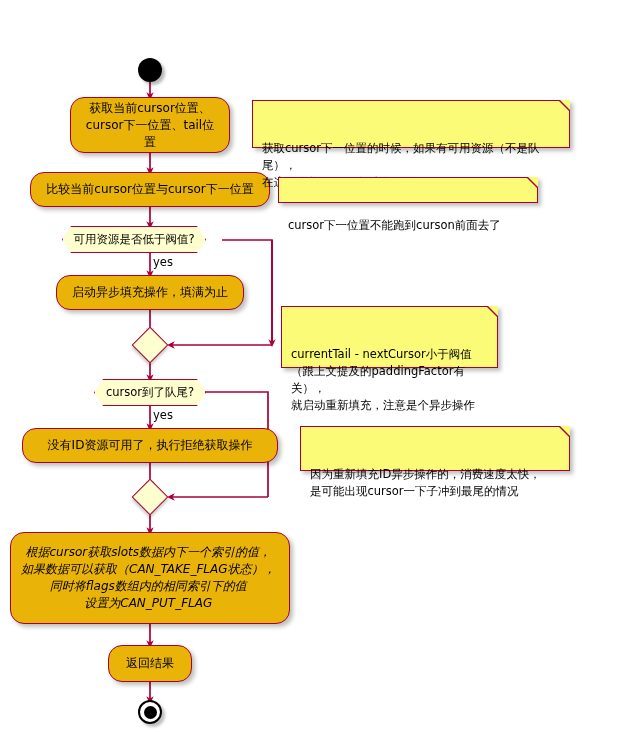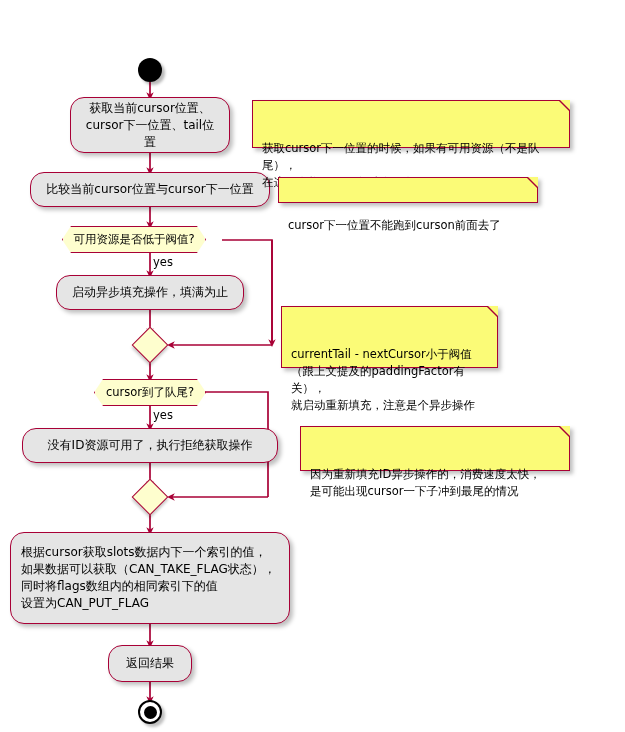--- a/index.html
+++ b/index.html
@@ -62,37 +62,38 @@
     justify-content: center;
   }
   .end-node-inner {
     width: 13px;
     height: 13px;
     border-radius: 50%;
     background: #000000;
   }
   
   .activity {
-    background: #e5e5e5;
+    background: #eab308;
     border: 1.4px solid #A80036;
     border-radius: 14px;
     box-shadow: 3px 3px 4px rgba(0,0,0,0.25);
     display: flex;
     align-items: center;
     justify-content: center;
     color: #000000;
     font-size: 12px;
     line-height: 17px;
     text-align: center;
     white-space: pre-line;
     padding: 3px 10px;
   }
   .activity.left-align {
-    text-align: left;
+    text-align: center;
     justify-content: flex-start;
+    font-style: italic;
   }
   
   .decision {
     background: #FEFECE;
     border: 1.4px solid #A80036;
     color: #000000;
     font-size: 11.5px;
     line-height: 15px;
     display: flex;
     align-items: center;

